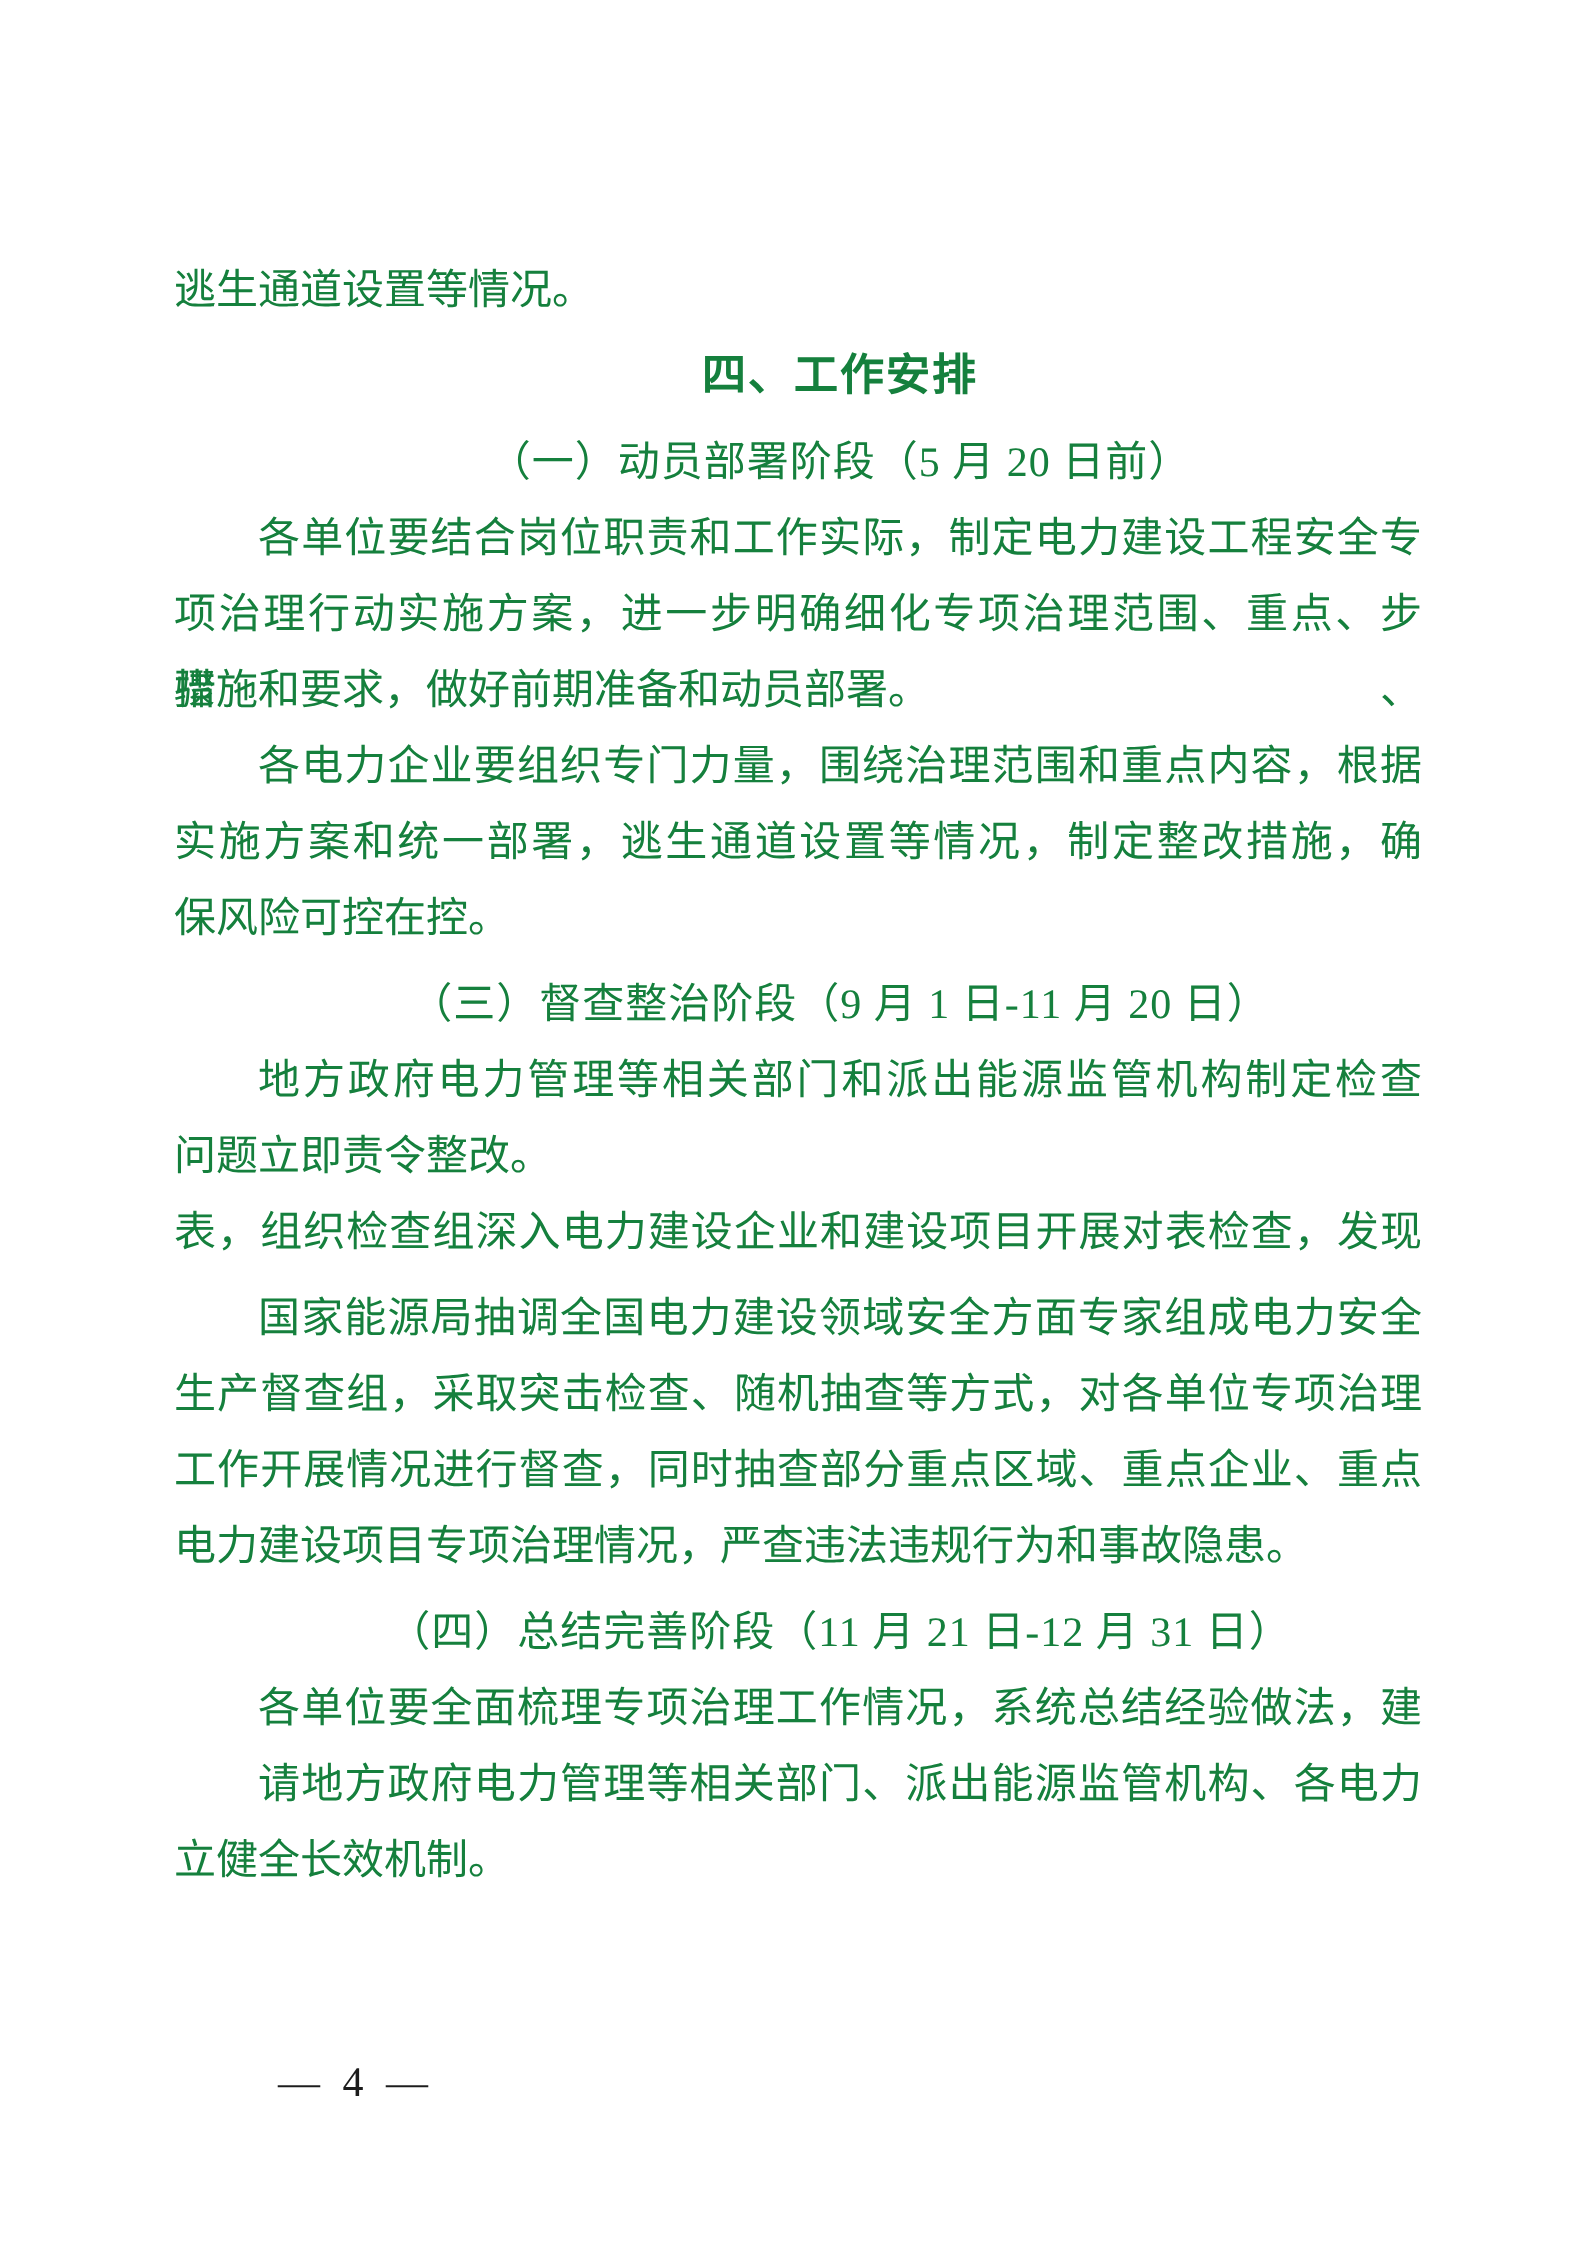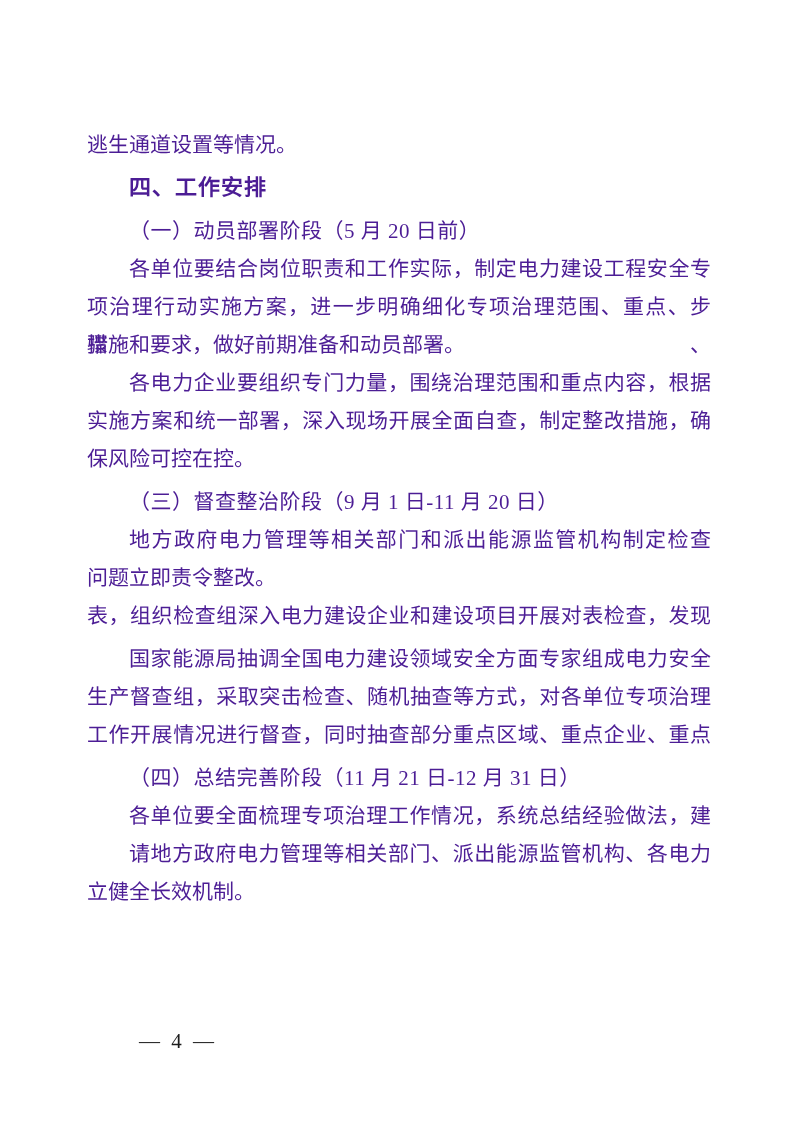--- a/index.html
+++ b/index.html
@@ -17,40 +17,41 @@
   .page {
     position: absolute;
     inset: 0;
     background: #ffffff;
   }
   .content {
     position: absolute;
     left: 87px;
     top: 126px;
     width: 624px;
-    color: #4c1d95;
+    color: #15803d;
     font-size: 21px;
   }
   .line {
     display: block;
     height: 38px;
     line-height: 38px;
     white-space: nowrap;
     overflow: visible;
   }
   
   .fill {
     white-space: normal;
     text-align: justify;
     text-align-last: justify;
     text-justify: inter-character;
   }
   
   .indent {
     padding-left: 42px;
+    text-align: center;
   }
   .h1 {
     font-weight: 700;
     font-family: "Liberation Sans", sans-serif;
     font-size: 22px;
     letter-spacing: 1px;
   }
   .h2 {
     letter-spacing: 0.5px;
   }
@@ -74,29 +75,30 @@
 <div class="page">
 
   <div class="content">
     <div class="line">逃生通道设置等情况。</div>
     <div class="line h1 indent mt">四、工作安排</div>
     <div class="line h2 indent mt">（一）动员部署阶段（5 月 20 日前）</div>
     <div class="line indent fill">各单位要结合岗位职责和工作实际，制定电力建设工程安全专</div>
     <div class="line fill">项治理行动实施方案，进一步明确细化专项治理范围、重点、步骤、</div>
     <div class="line">措施和要求，做好前期准备和动员部署。</div>
     <div class="line indent fill">各电力企业要组织专门力量，围绕治理范围和重点内容，根据</div>
-    <div class="line fill">实施方案和统一部署，深入现场开展全面自查，制定整改措施，确</div>
+    <div class="line fill">实施方案和统一部署，逃生通道设置等情况，制定整改措施，确</div>
     <div class="line">保风险可控在控。</div>
     <div class="line h2 indent mt">（三）督查整治阶段（9 月 1 日-11 月 20 日）</div>
     <div class="line indent fill">地方政府电力管理等相关部门和派出能源监管机构制定检查</div>
     <div class="line">问题立即责令整改。</div>
     <div class="line fill">表，组织检查组深入电力建设企业和建设项目开展对表检查，发现</div>
     <div class="line indent fill mt">国家能源局抽调全国电力建设领域安全方面专家组成电力安全</div>
     <div class="line fill">生产督查组，采取突击检查、随机抽查等方式，对各单位专项治理</div>
     <div class="line fill">工作开展情况进行督查，同时抽查部分重点区域、重点企业、重点</div>
+    <div class="line">电力建设项目专项治理情况，严查违法违规行为和事故隐患。</div>
     <div class="line h2 indent mt">（四）总结完善阶段（11 月 21 日-12 月 31 日）</div>
     <div class="line indent fill">各单位要全面梳理专项治理工作情况，系统总结经验做法，建</div>
     <div class="line indent fill">请地方政府电力管理等相关部门、派出能源监管机构、各电力</div>
     <div class="line">立健全长效机制。</div>
   </div>
 
   <div class="footer">— 4 —</div>
 
 </div>
 

